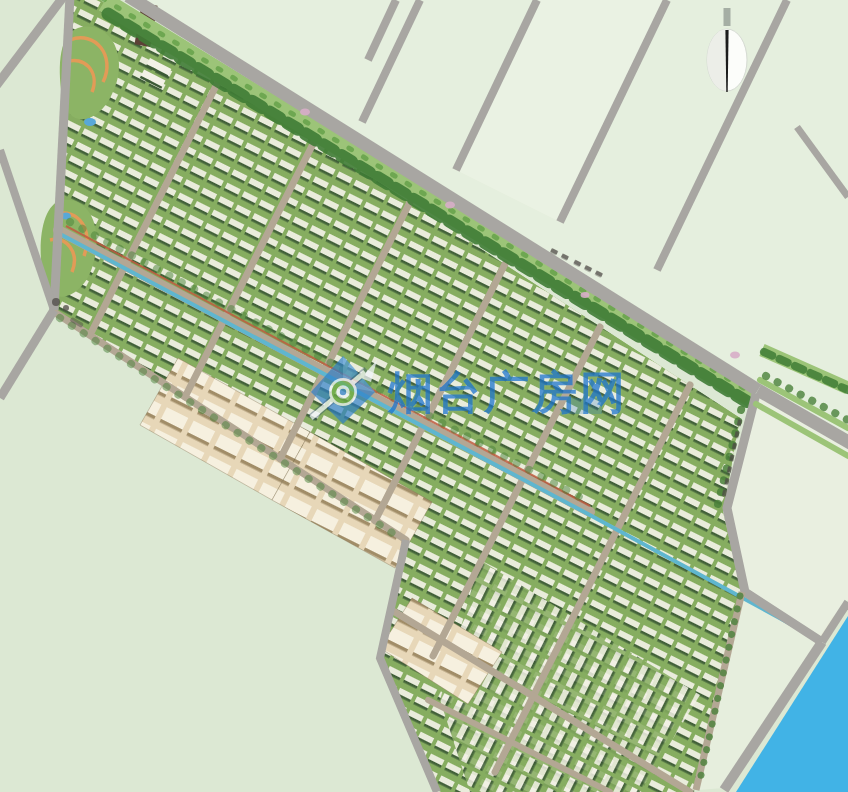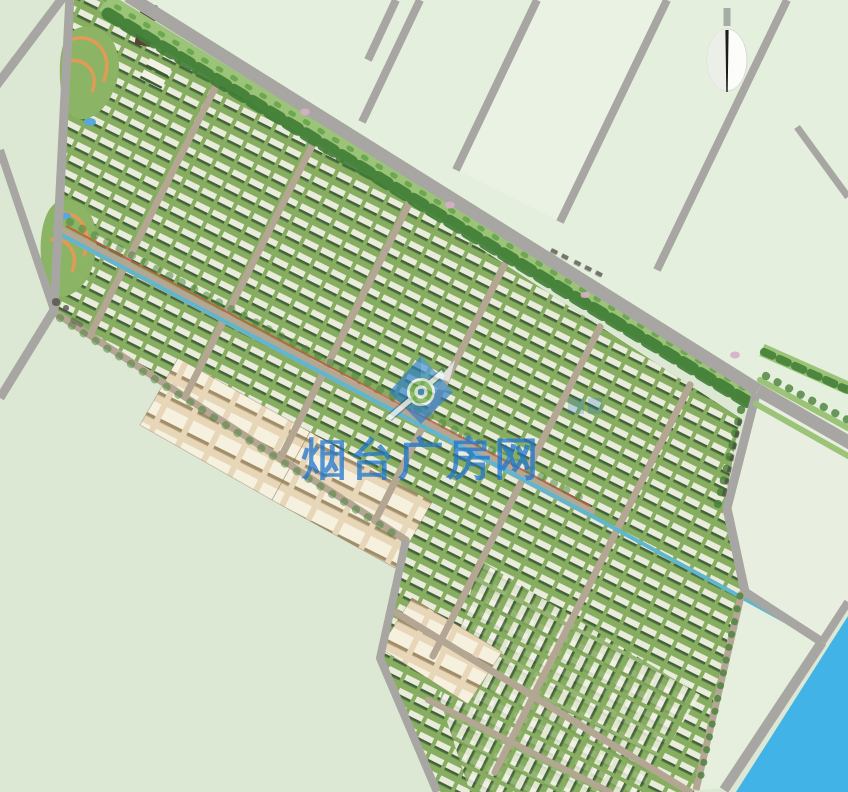--- a/index.html
+++ b/index.html
@@ -1,19 +1,19 @@
 <!DOCTYPE html>
 <html style="--field: #dce8d3; --fieldLight: #e5efde; --fieldPale: #e9efe0; --road: #a8a6a2; --street: #b3a794; --devGreen: #86ad60; --beltGreen: #9cc478; --treeDark: #3f7c35; --treeMid: #4a8139; --roofWhite: #f2f1e6; --roofShadow: #3c5a36; --beige: #e7d7b8; --beigeRoof: #f6f0df; --beigeShadow: #a18d68; --canal: #5fb6cf; --river: #41b3e6; --pathOrange: #e29b57; --accentRed: #c05a40; --pondBlue: #58a8d8; --wmBlue: #1d74cf; --flowerPink: #d8aec8;"><head>
 <meta charset="utf-8">
 <style>
   html,body{margin:0;padding:0;background:#222;}
   #stage{position:relative;width:848px;height:792px;overflow:hidden;background:var(--field,#dce8d3);font-family:"DejaVu Sans","Liberation Sans",sans-serif;}
   #map{position:absolute;left:0;top:0;filter:blur(.4px);}
   
-  #watermark{position:absolute;left:300px;top:348px;display:flex;align-items:center;opacity:.74;pointer-events:none;flex-direction:column;}
+  #watermark{position:absolute;left:300px;top:348px;display:flex;align-items:center;opacity:.74;pointer-events:none;}
   #wm-text{font-size:45px;font-weight:bold;letter-spacing:3px;color:var(--wmBlue,#1d74cf);line-height:1;margin-left:2px;text-shadow:0 0 2px rgba(255,255,255,.25);}
   .wm-sub{position:absolute;background:var(--wmBlue,#1d74cf);opacity:.30;}
   #wm-sub1{left:268px;top:50px;width:16px;height:16px;}
   #wm-sub2{left:288px;top:50px;width:14px;height:16px;}
 </style>
 </head>
 <body>
 
 <div id="stage">
 

